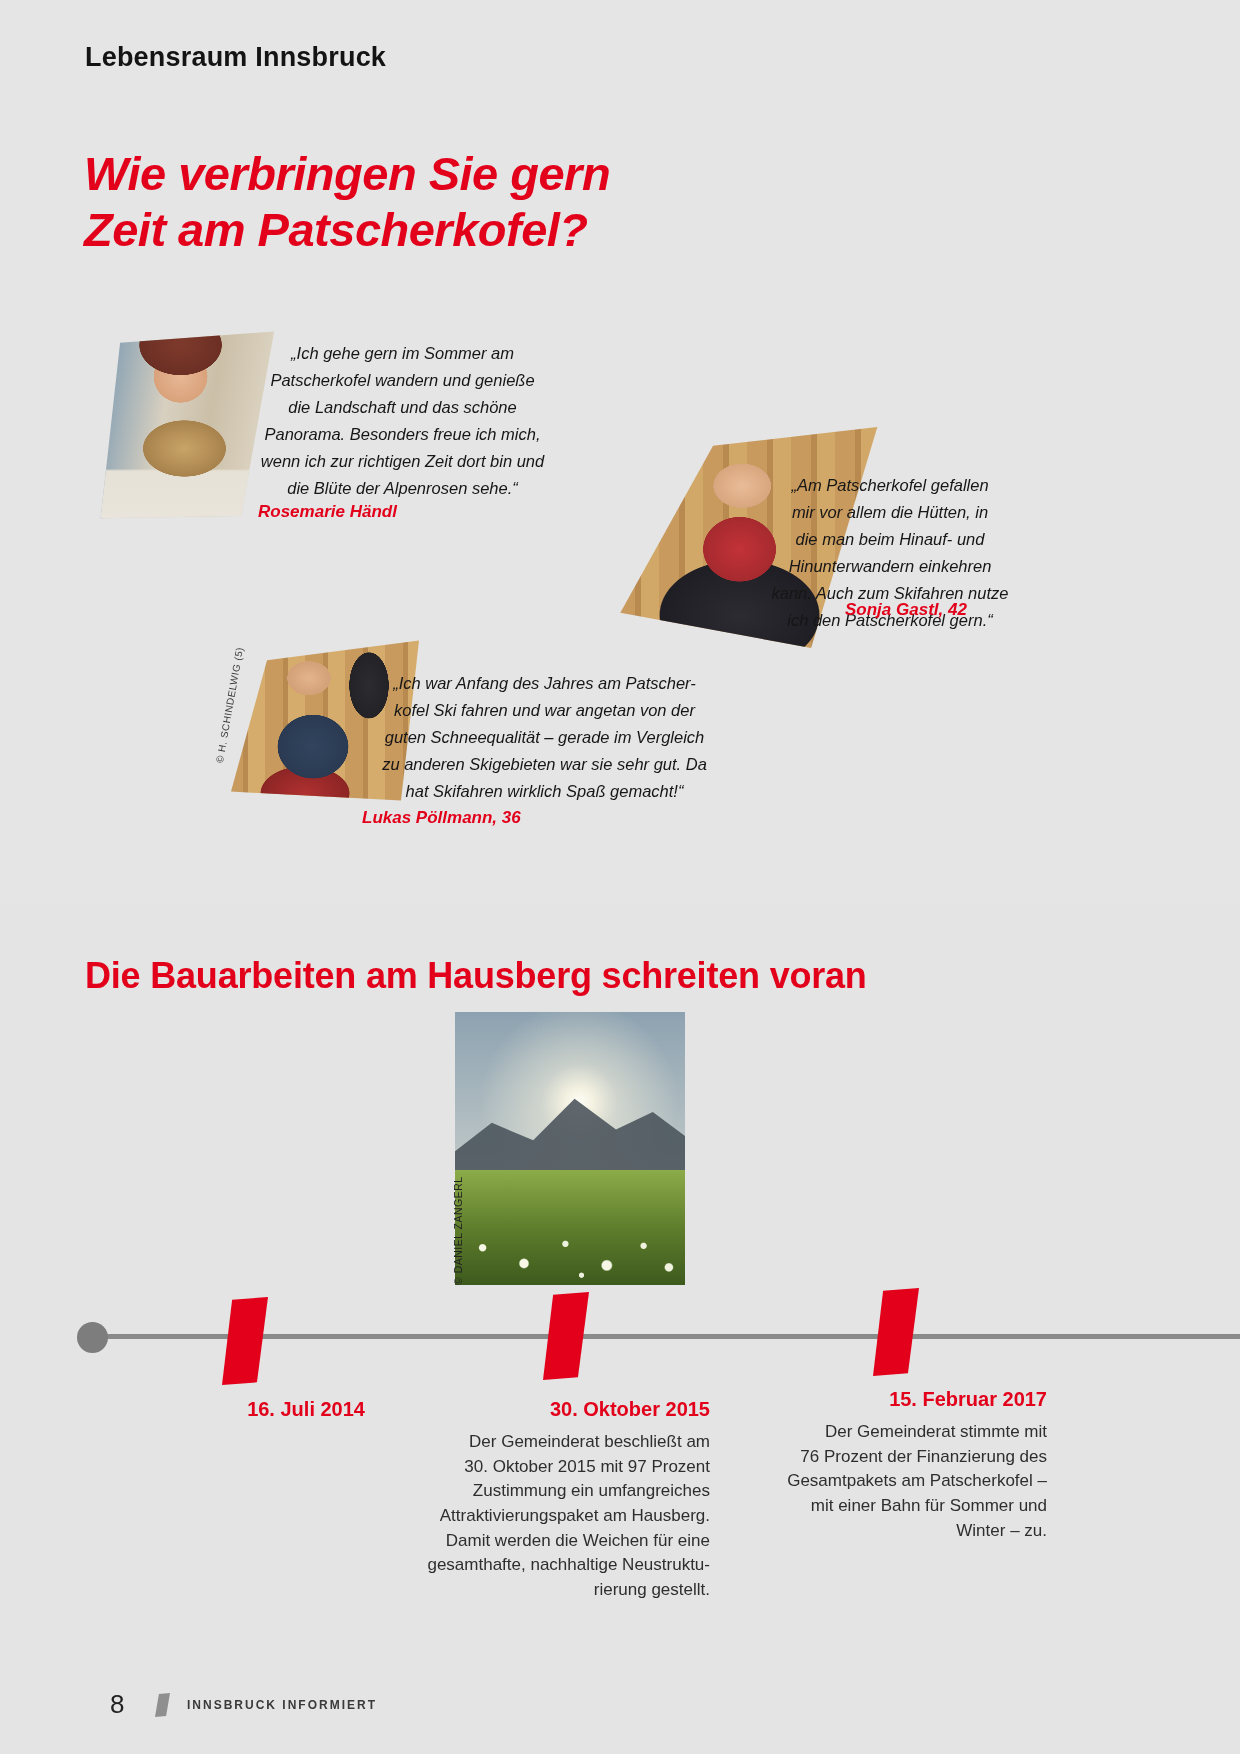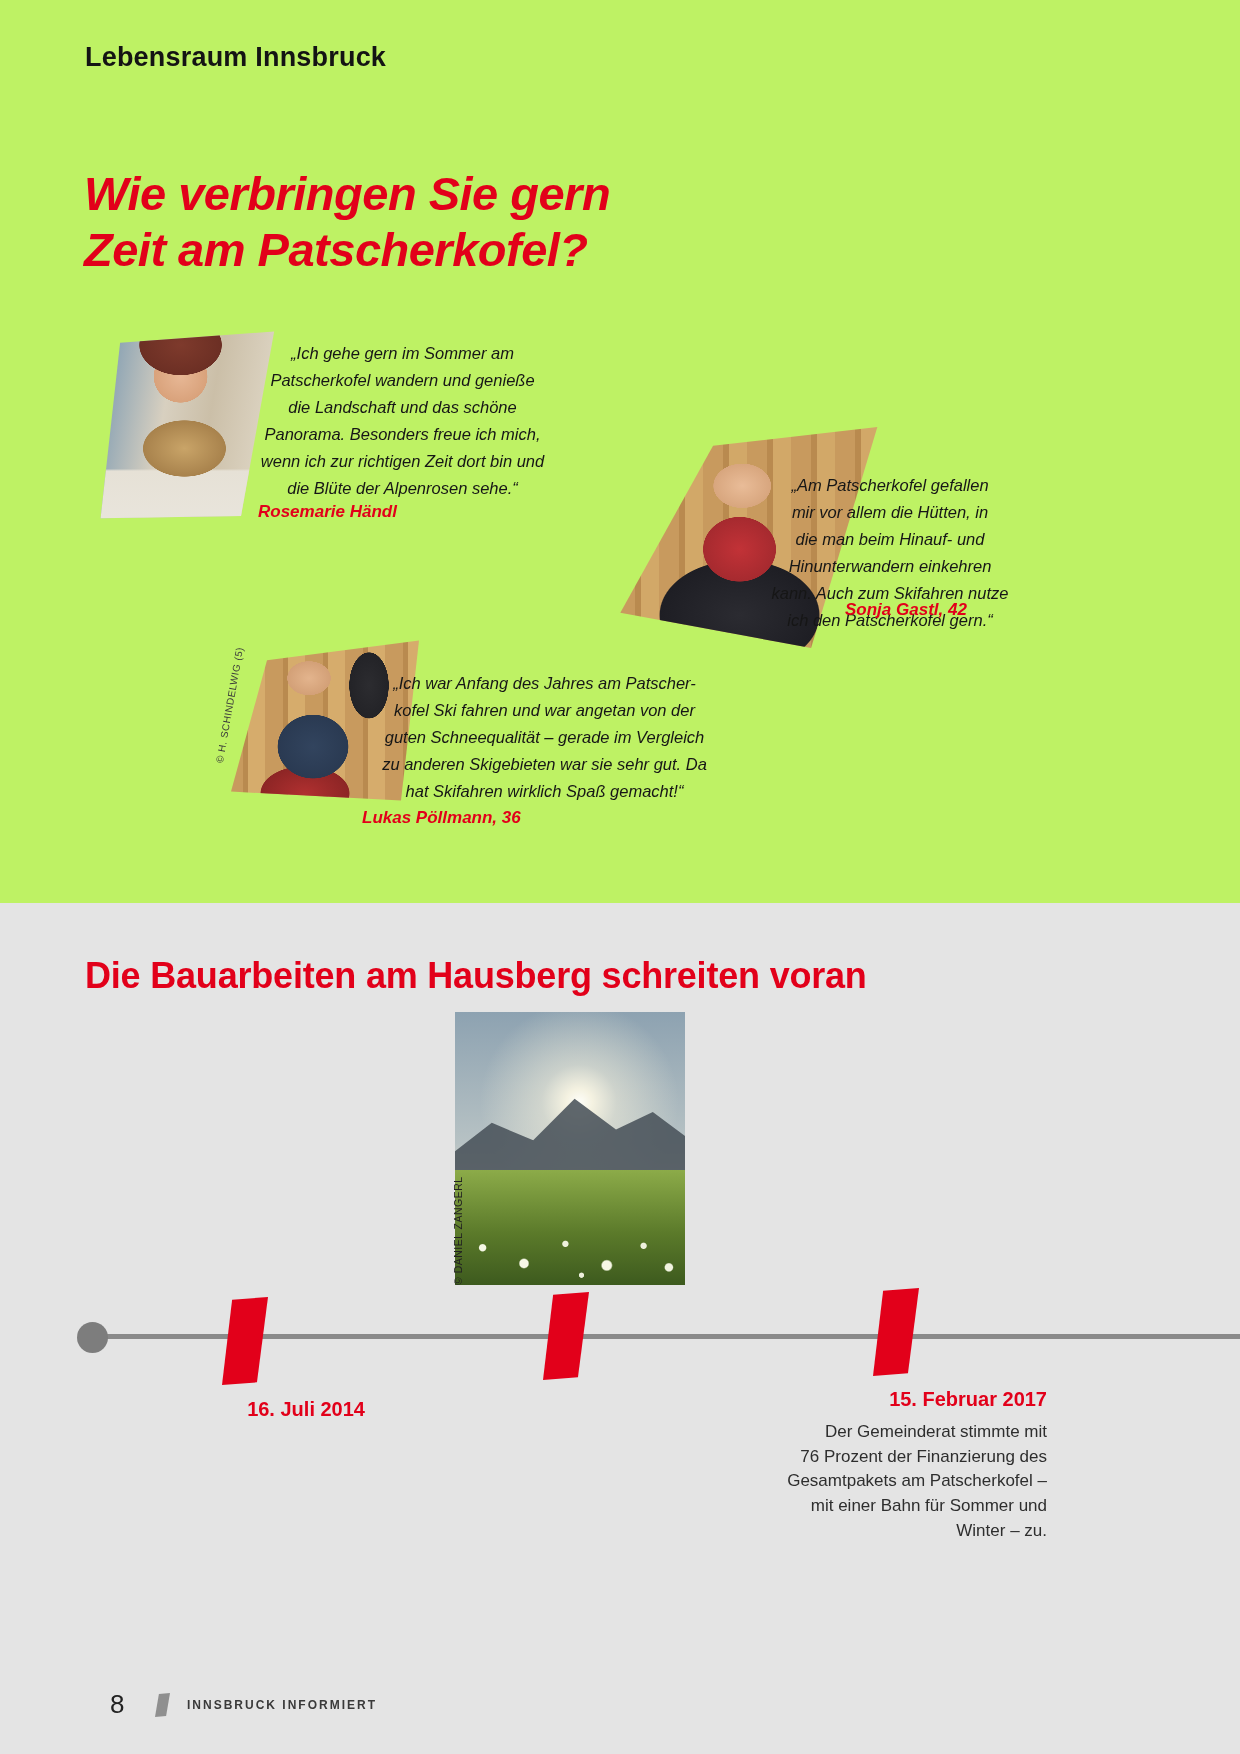--- a/index.html
+++ b/index.html
@@ -4,28 +4,28 @@
 <style>
   :root{
     --accent-red:#e2001a;
     --section-bg:#e4e4e4;
     --timeline-gray:#8a8a8a;
     --text-dark:#1d1d1b;
   }
   *{margin:0;padding:0;box-sizing:border-box;}
   html,body{background:#fff;}
   #page{
-    position:relative;width:1240px;height:1754px;background:#bef264;
+    position:relative;width:1240px;height:1754px;background:#e5e5e5;
     font-family:"Liberation Sans",sans-serif;overflow:hidden;color:var(--text-dark);
   }
   
   .kicker{position:absolute;left:85px;top:42px;font-size:27px;font-weight:bold;color:#141414;letter-spacing:.2px;}
   .main-title{
     position:absolute;left:84px;top:146px;font-size:47px;font-weight:bold;font-style:italic;
-    color:var(--accent-red);line-height:1.2;white-space:pre-line;letter-spacing:-.5px;margin-top:20px;
+    color:var(--accent-red);line-height:1.2;white-space:pre-line;letter-spacing:-.5px;
   }
   
   .photo{position:absolute;}
   .photo .ph{width:100%;height:100%;}
   .photo1{left:85px;top:300px;width:195px;height:225px;}
   .photo1 .ph{
     clip-path:polygon(18% 19%,97% 14%,80% 96%,8% 97%);
     background:
       radial-gradient(ellipse 30% 19% at 49% 20%, #7e3a2c 0%, #6c2f24 70%, rgba(0,0,0,0) 71%),
       radial-gradient(ellipse 19% 16% at 49% 34%, #e7b795 0%, #d9a27b 72%, rgba(0,0,0,0) 73%),
@@ -177,20 +177,30 @@
 
     <div class="tl-line"></div>
     <div class="tl-dot"></div>
     <div class="tl-marker m1"></div>
     <div class="tl-marker m2"></div>
     <div class="tl-marker m3"></div>
 
     <div class="tl-col c1">
       <h3>16. Juli 2014</h3>
     </div>
+    <div class="tl-col c2">
+      <h3>30. Oktober 2015</h3>
+      <p>Der Gemeinderat beschließt am
+30. Oktober 2015 mit 97 Prozent
+Zustimmung ein umfangreiches
+Attraktivierungspaket am Hausberg.
+Damit werden die Weichen für eine
+gesamthafte, nachhaltige Neustruktu-
+rierung gestellt.</p>
+    </div>
     <div class="tl-col c3">
       <h3>15. Februar 2017</h3>
       <p>Der Gemeinderat stimmte mit
 76 Prozent der Finanzierung des
 Gesamtpakets am Patscherkofel –
 mit einer Bahn für Sommer und
 Winter – zu.</p>
     </div>
 
     <div class="footer-num">8</div>

